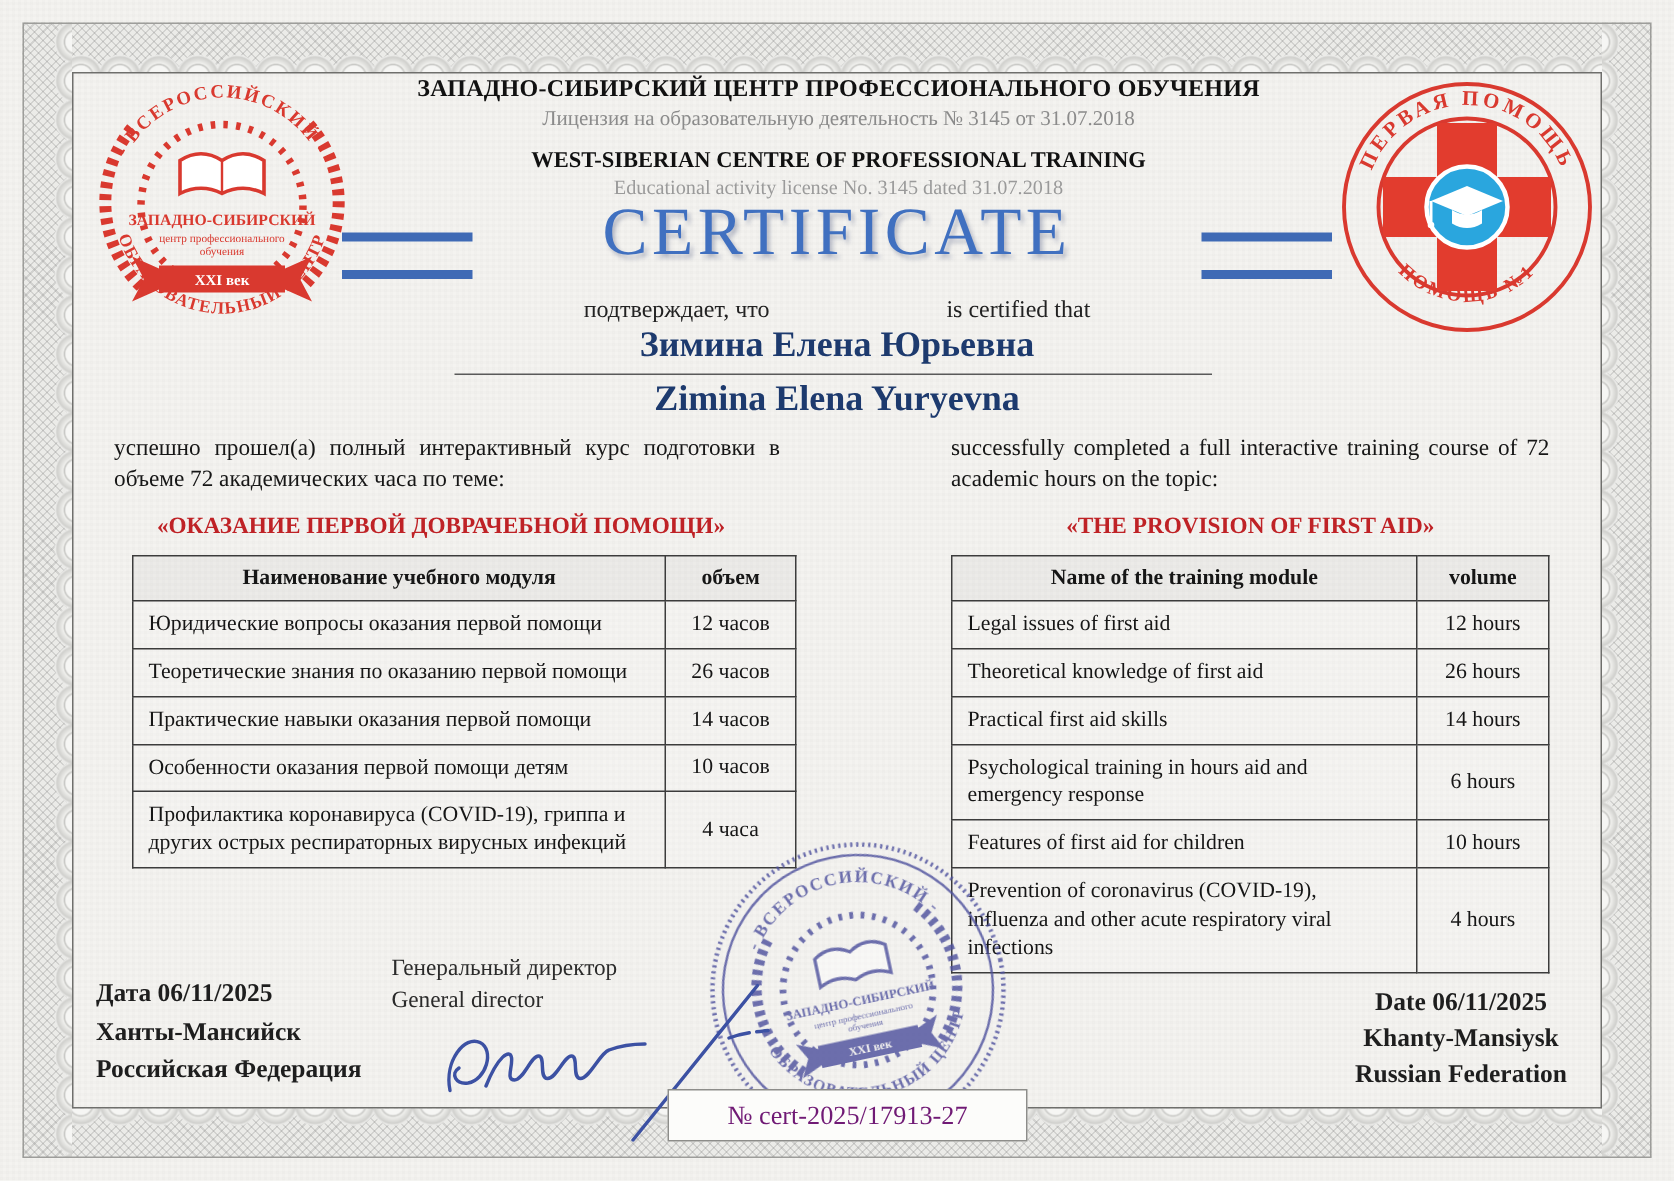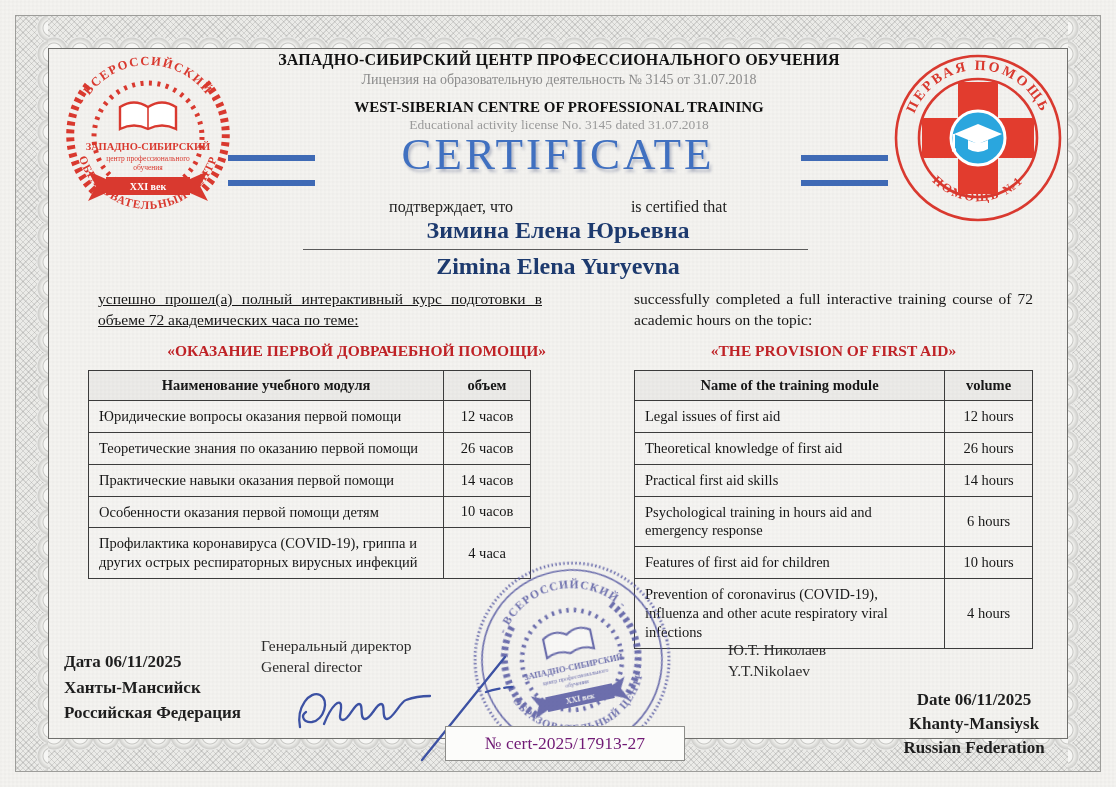--- a/index.html
+++ b/index.html
@@ -58,39 +58,39 @@
     border-top:6px solid #3f6ab5;border-bottom:6px solid #3f6ab5;}
   .deco.l{left:228px;} .deco.r{left:801px;}
 
   .certify-row{position:absolute;left:0;top:198px;width:1116px;display:flex;justify-content:center;gap:118px;font-size:16px;color:#222;}
   .name-ru{position:absolute;left:0;top:217px;width:1116px;text-align:center;font-size:24px;font-weight:bold;color:#1d3a6e;}
   .name-rule{position:absolute;left:303px;top:249px;width:505px;height:0;border-top:1.6px solid #5a5a5a;}
   .name-en{position:absolute;left:0;top:253px;width:1116px;text-align:center;font-size:24px;font-weight:bold;color:#1d3a6e;}
 
   
   .para{position:absolute;top:288px;font-size:15.5px;line-height:1.38;text-align:justify;color:#161616;}
-  .para.ru{left:98px;width:444px;text-decoration:underline;}
+  .para.ru{left:76px;width:444px;}
   .para.en{left:634px;width:399px;}
   .course{position:absolute;top:342px;font-size:15.5px;font-weight:bold;color:#bf2226;text-align:center;}
-  .course.ru{left:102px;width:444px;text-align:right;}
+  .course.ru{left:72px;width:444px;}
   .course.en{left:634px;width:399px;}
 
   table.mods{position:absolute;top:370px;border-collapse:collapse;background:rgba(255,255,255,.12);}
   table.mods.ru{left:88px;width:443px;}
   table.mods.en{left:634px;width:399px;}
   table.mods th,table.mods td{border:1.4px solid #3c3c3c;font-size:14.5px;color:#161616;}
   table.mods th{padding:6px 6px;font-weight:bold;text-align:center;background:rgba(0,0,0,.035);}
   table.mods td.mod{padding:6px 10px;text-align:left;line-height:1.3;}
   table.mods td.vol{padding:6px 4px;text-align:center;white-space:nowrap;}
 
   
   .issue-ru{position:absolute;left:64px;top:649px;font-size:17px;font-weight:bold;color:#1e1e1e;line-height:1.5;}
   .director{position:absolute;left:261px;top:636px;font-size:15.5px;color:#2b2b2b;line-height:1.35;}
   .signatory{position:absolute;left:728px;top:640px;font-size:15.5px;color:#2b2b2b;line-height:1.35;}
-  .issue-en{position:absolute;left:893px;top:688px;width:162px;text-align:center;font-size:17px;font-weight:bold;color:#1e1e1e;line-height:1.42;}
+  .issue-en{position:absolute;left:893px;top:656px;width:162px;text-align:center;font-size:17px;font-weight:bold;color:#1e1e1e;line-height:1.42;}
   .cert-no{
     position:absolute;left:445px;top:726px;width:238px;height:33px;z-index:7;
     background:#fcfcfa;border:1.3px solid #8d8d8a;
     font-size:17.5px;color:#701a75;text-align:center;line-height:32px;
   }
 
   .logo{position:absolute;width:176px;height:176px;}
   .logo.left{left:60px;top:49px;color:#d9392f;}
   .logo.right{left:890px;top:50px;}
   .stamp{position:absolute;left:472px;top:560px;width:200px;height:200px;color:#4f529e;opacity:.82;transform:rotate(-12deg);z-index:5;filter:blur(.2px);}
@@ -280,24 +280,20 @@
     <div><span>Дата</span> <span>06/11/2025</span></div>
     <div>Ханты-Мансийск</div>
     <div>Российская Федерация</div>
   </div>
 
   <div class="director">
     <div>Генеральный директор</div>
     <div>General director</div>
   </div>
 
-  <div class="signatory">
-    <div>Ю.Т. Николаев</div>
-    <div>Y.T.Nikolaev</div>
-  </div>
 
   <div class="issue-en">
     <div><span>Date</span> <span>06/11/2025</span></div>
     <div>Khanty-Mansiysk</div>
     <div>Russian Federation</div>
   </div>
 
   <div class="cert-no">№ cert-2025/17913-27</div>
 
 </div>

